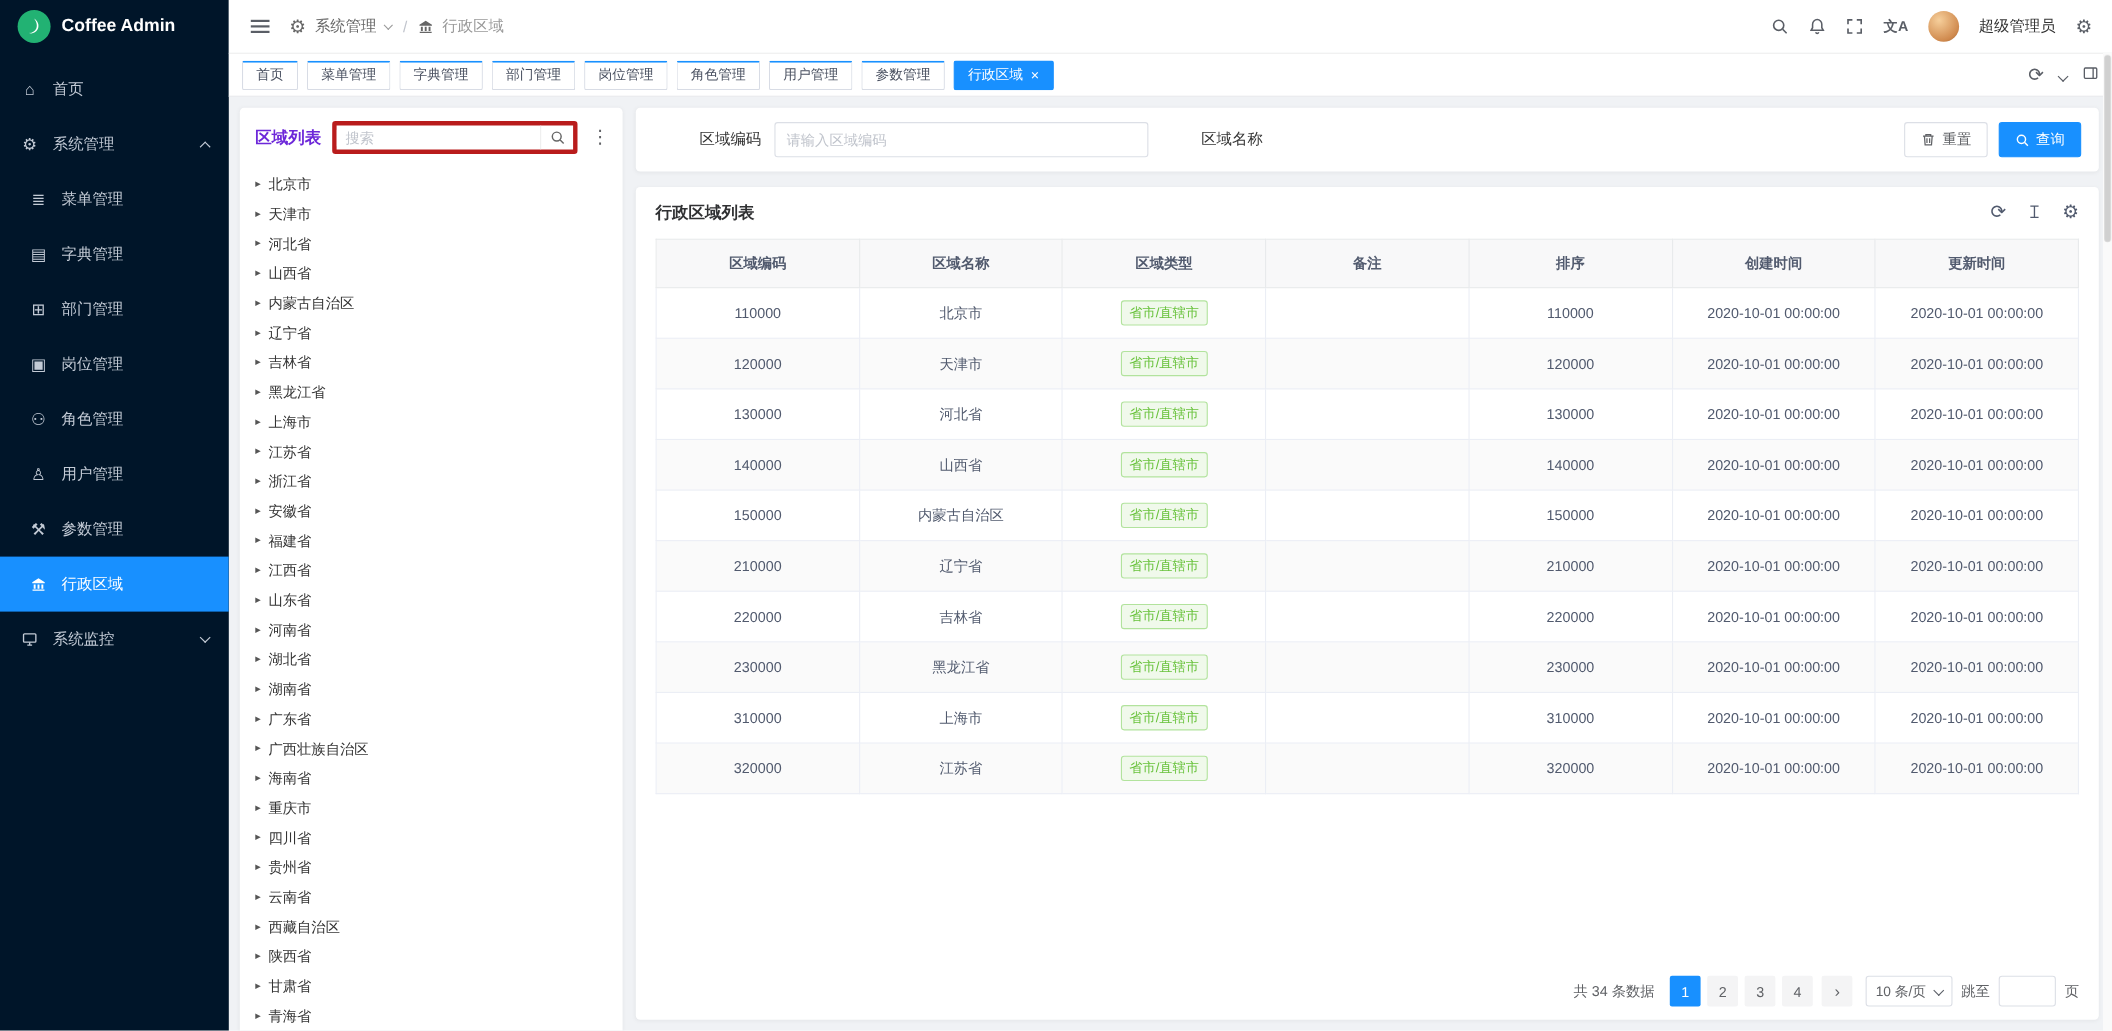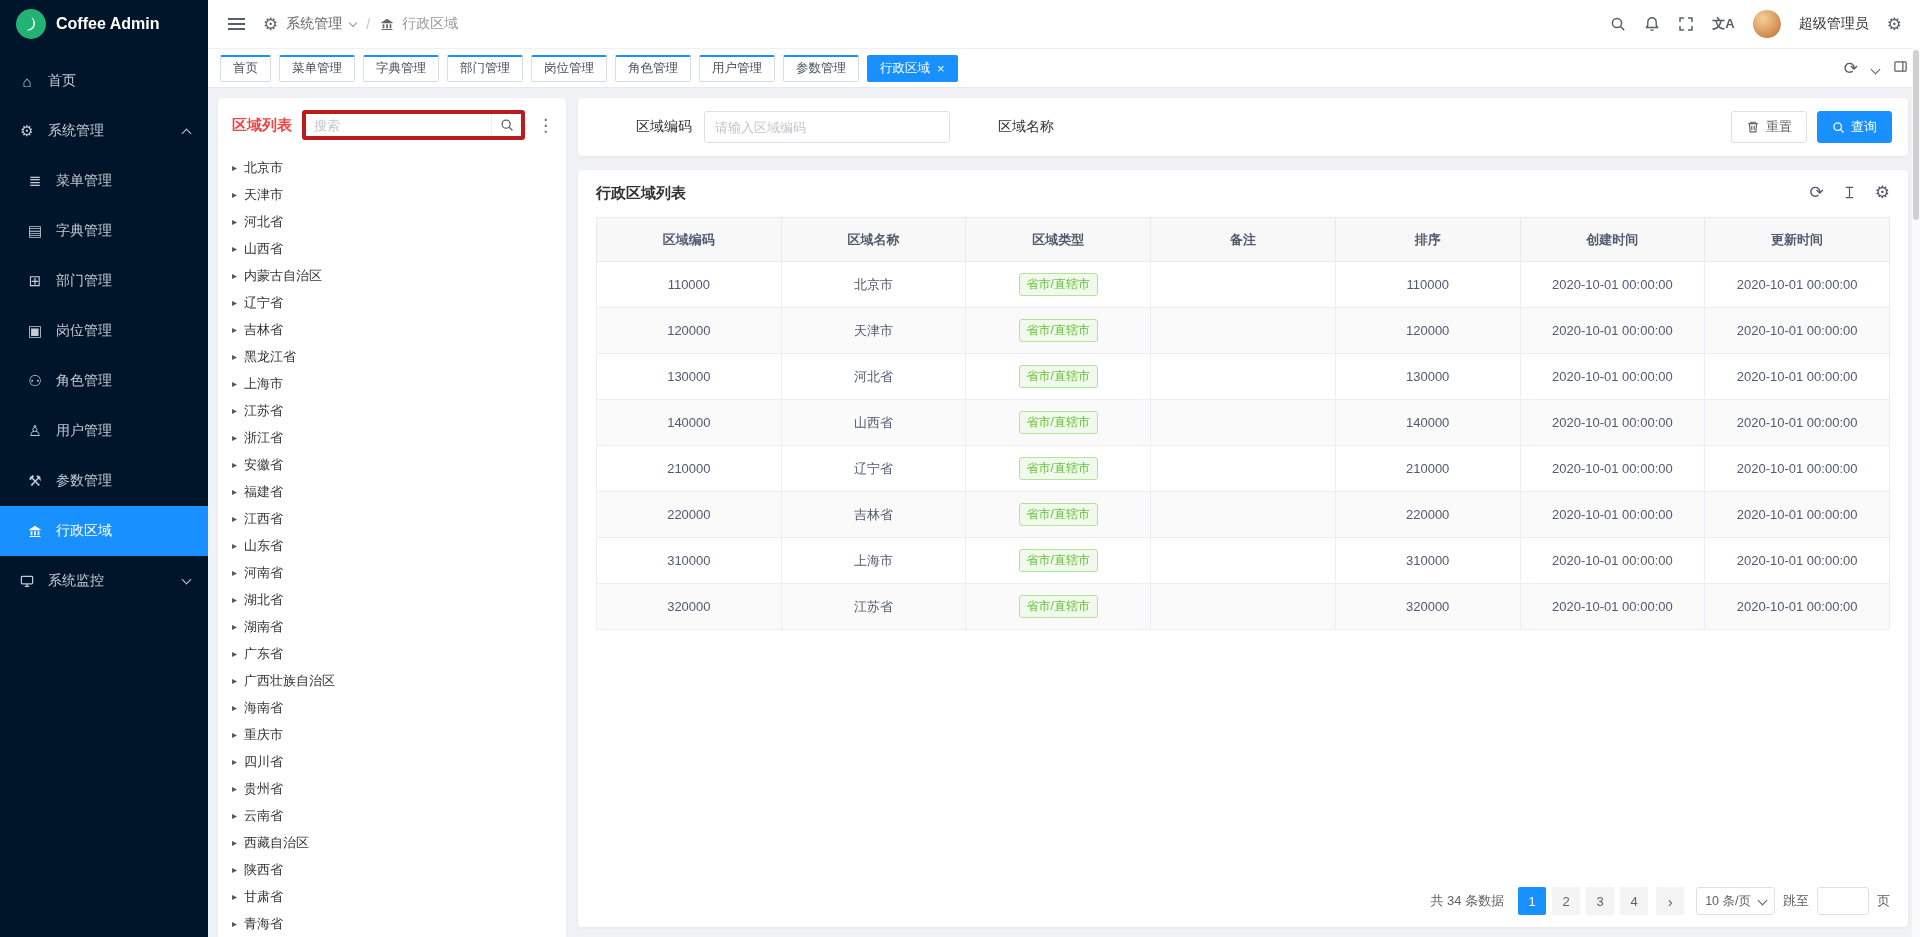--- a/index.html
+++ b/index.html
@@ -50,39 +50,39 @@
 .tab-close{font-size:13px;line-height:1;}
 .tab-tools{display:flex;align-items:center;gap:14px;color:#5a5e66;padding-left:8px;}
 .caret-down{width:7px;height:7px;border-right:1.5px solid #5a5e66;border-bottom:1.5px solid #5a5e66;transform:rotate(45deg);display:inline-block;margin-top:-2px;}
 
 
 .content{flex:1;display:flex;gap:12px;padding:10px 12px 0 10px;min-height:0;}
 
 
 .region-panel{width:348px;min-width:348px;background:#fff;border-radius:4px 4px 0 0;box-shadow:0 1px 4px rgba(0,0,0,.05);display:flex;flex-direction:column;min-height:0;}
 .rp-header{display:flex;align-items:center;gap:10px;padding:12px 10px 10px 14px;flex:none;}
-.rp-title{font-size:15px;font-weight:700;color:#ef4444;white-space:nowrap;}
+.rp-title{font-size:15px;font-weight:700;color:#6d28d9;white-space:nowrap;}
 .rp-search{flex:1;height:30px;border:4px solid #b91c1c;border-radius:3px;display:flex;align-items:center;overflow:hidden;min-width:0;}
 .rp-search input{flex:1;border:none;outline:none;padding:0 8px;font-size:13px;color:#333;min-width:0;font-family:inherit;}
 .rp-search input::placeholder{color:#c0c4cc;}
 .rp-search-btn{width:30px;align-self:stretch;display:inline-flex;align-items:center;justify-content:center;border-left:1px solid #eee;color:#666;cursor:pointer;flex:none;}
 .rp-more{color:#606266;font-size:17px;cursor:pointer;padding:0 2px;}
 .rp-tree{flex:1;overflow-y:auto;padding:4px 4px 0 14px;}
 .rp-tree::-webkit-scrollbar{width:8px;}
 .rp-tree::-webkit-scrollbar-track{background:#fafafa;}
 .rp-tree::-webkit-scrollbar-thumb{background:#d4d7dd;border-radius:4px;}
 .tree-item{height:27px;display:flex;align-items:center;gap:7px;font-size:13px;color:#333;cursor:pointer;}
 .tree-caret{font-size:10px;color:#555;font-style:normal;}
 
 
 .right-col{flex:1;display:flex;flex-direction:column;gap:14px;min-width:0;padding-bottom:10px;}
 .filter-card{background:#fff;border-radius:4px;box-shadow:0 1px 4px rgba(0,0,0,.05);height:58px;display:flex;align-items:center;padding:0 16px 0 58px;flex:none;}
 .f-group{display:flex;align-items:center;gap:12px;margin-right:48px;}
 .f-group label{font-size:14px;color:#333;white-space:nowrap;}
-.f-input{width:246px;height:32px;border:1px solid #dcdfe6;border-radius:3px;padding:0 10px;font-size:13px;color:#333;outline:none;font-family:inherit;}
+.f-input{width:340px;height:32px;border:1px solid #dcdfe6;border-radius:3px;padding:0 10px;font-size:13px;color:#333;outline:none;font-family:inherit;}
 .f-input::placeholder{color:#c0c4cc;}
 .f-actions{margin-left:auto;display:flex;gap:10px;}
 .btn{height:32px;display:inline-flex;align-items:center;gap:6px;padding:0 14px;border-radius:3px;font-size:13px;cursor:pointer;font-family:Liberation Sans, sans-serif;}
 .btn-reset{background:#fff;border:1px solid #dcdfe6;color:#606266;}
 .btn-query{background:var(--accent);border:1px solid var(--accent);color:#fff;}
 .b-icon{display:inline-flex;}
 
 
 .table-card{flex:1;background:#fff;border-radius:4px;box-shadow:0 1px 4px rgba(0,0,0,.05);display:flex;flex-direction:column;padding:14px 18px 12px;min-height:0;}
 .tc-header{display:flex;align-items:flex-start;margin-bottom:14px;flex:none;}
@@ -490,34 +490,52 @@
               <tr>
                 <td>140000</td>
                 <td>山西省</td>
                 <td><span class="tag-green">省市/直辖市</span></td>
                 <td></td>
                 <td>140000</td>
                 <td>2020-10-01 00:00:00</td>
                 <td>2020-10-01 00:00:00</td>
               </tr>
               <tr>
+                <td>150000</td>
+                <td>内蒙古自治区</td>
+                <td><span class="tag-green">省市/直辖市</span></td>
+                <td></td>
+                <td>150000</td>
+                <td>2020-10-01 00:00:00</td>
+                <td>2020-10-01 00:00:00</td>
+              </tr>
+              <tr>
                 <td>210000</td>
                 <td>辽宁省</td>
                 <td><span class="tag-green">省市/直辖市</span></td>
                 <td></td>
                 <td>210000</td>
                 <td>2020-10-01 00:00:00</td>
                 <td>2020-10-01 00:00:00</td>
               </tr>
               <tr>
                 <td>220000</td>
                 <td>吉林省</td>
                 <td><span class="tag-green">省市/直辖市</span></td>
                 <td></td>
                 <td>220000</td>
+                <td>2020-10-01 00:00:00</td>
+                <td>2020-10-01 00:00:00</td>
+              </tr>
+              <tr>
+                <td>230000</td>
+                <td>黑龙江省</td>
+                <td><span class="tag-green">省市/直辖市</span></td>
+                <td></td>
+                <td>230000</td>
                 <td>2020-10-01 00:00:00</td>
                 <td>2020-10-01 00:00:00</td>
               </tr>
               <tr>
                 <td>310000</td>
                 <td>上海市</td>
                 <td><span class="tag-green">省市/直辖市</span></td>
                 <td></td>
                 <td>310000</td>
                 <td>2020-10-01 00:00:00</td>

